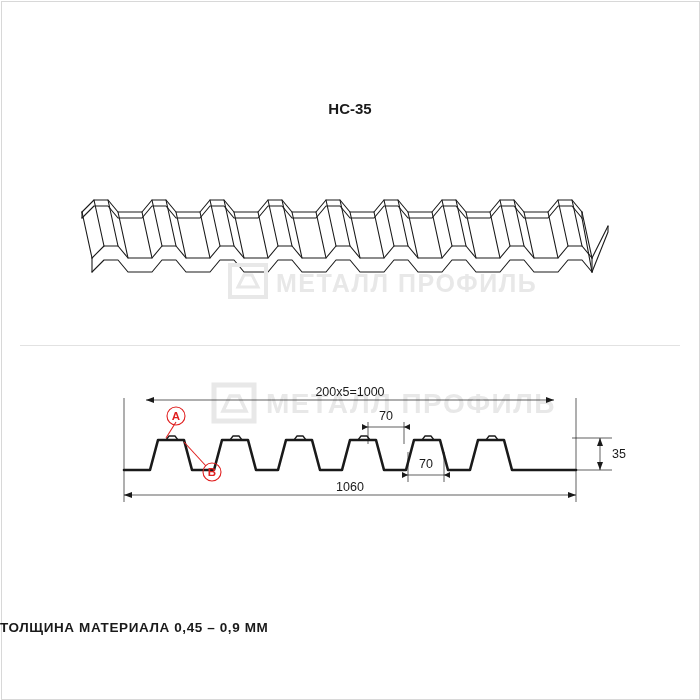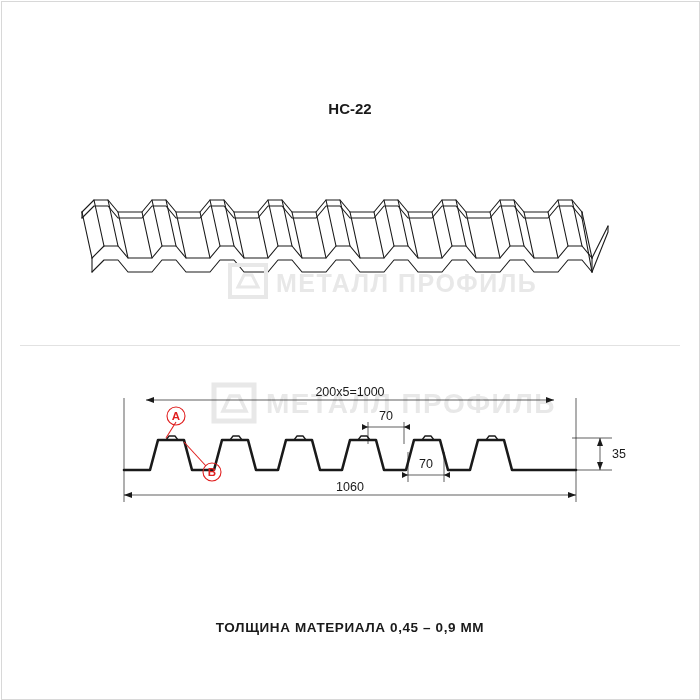--- a/index.html
+++ b/index.html
@@ -50,21 +50,21 @@
     text-align: center;
     font-size: 15px;
     font-weight: bold;
     color: #1a1a1a;
   }
   .footer-note {
     position: absolute;
     top: 620px;
     left: 0;
     width: 700px;
-    text-align: center;
+    text-align: left;
     font-size: 13.5px;
     font-weight: bold;
     letter-spacing: 0.6px;
     color: #1a1a1a;
   }
   .divider {
     position: absolute;
     left: 20px;
     top: 345px;
     width: 660px;
@@ -80,21 +80,21 @@
     pointer-events: none;
   }
 </style>
 </head>
 <body>
 
 <div class="page">
 
   <div class="border-frame"></div>
 
-  <div class="subtitle">НС-22</div>
+  <div class="subtitle">НС-35</div>
 
   <svg class="iso" width="700" height="340" viewBox="0 0 700 340">
     <g fill="none" stroke="#1a1a1a" stroke-width="1.1" stroke-linejoin="round" stroke-linecap="round">
 
       <path d="M92 258
                L104 246 L118 246 L128 258 L152 258 L162 246 L176 246 L186 258
                L210 258 L220 246 L234 246 L244 258 L268 258 L278 246 L292 246 L302 258
                L326 258 L336 246 L350 246 L360 258 L384 258 L394 246 L408 246 L418 258
                L442 258 L452 246 L466 246 L476 258 L500 258 L510 246 L524 246 L534 258
                L558 258 L568 246 L582 246 L592 258"></path>

